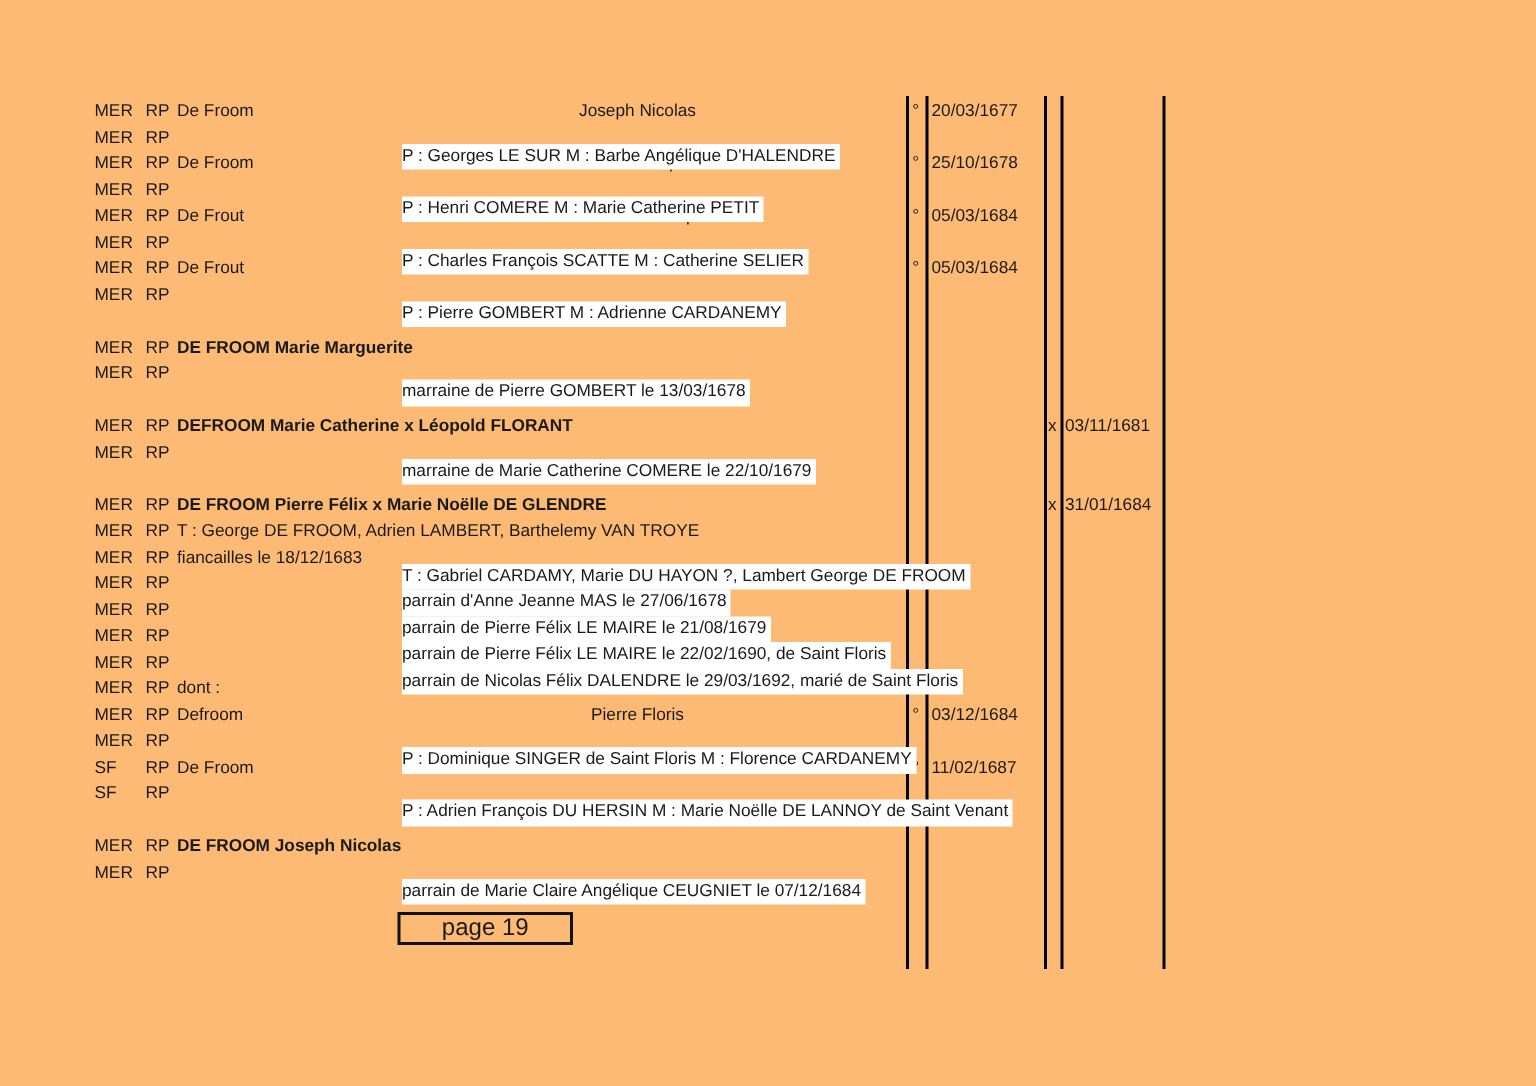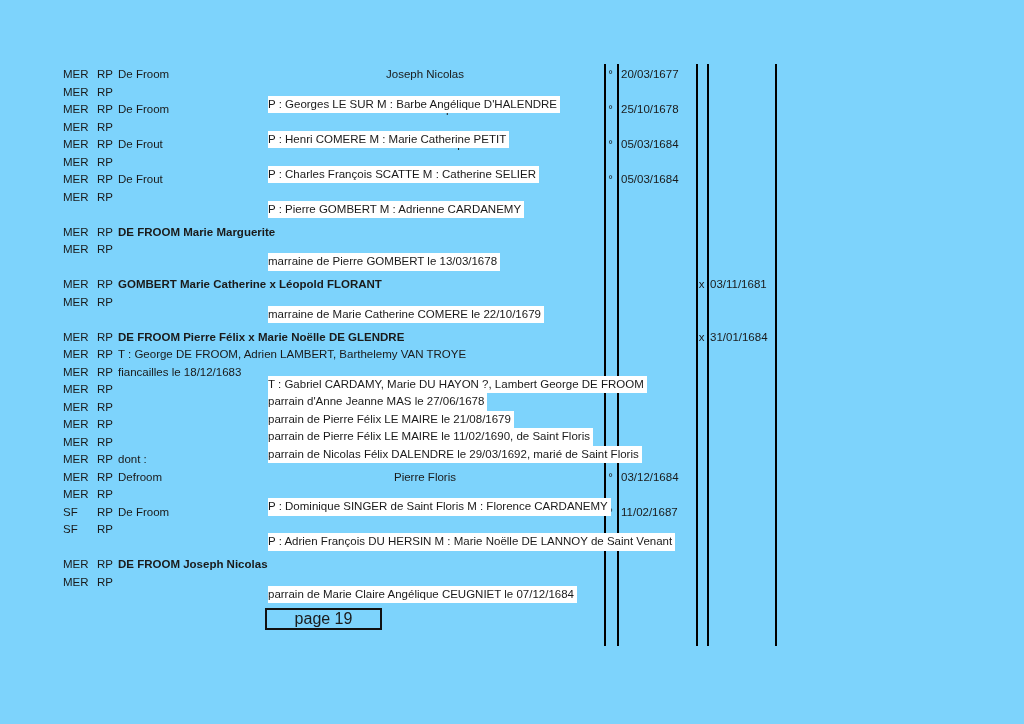--- a/index.html
+++ b/index.html
@@ -1,19 +1,19 @@
 <!DOCTYPE html>
 <html><head>
 <meta charset="utf-8">
 <style>
   html,body{margin:0;padding:0;background:#fff;}
   #page{
     position:relative;
     width:1024px;height:724px;
-    background:#7dd3fc;
+    background:#fdba74;
     font-family:"Liberation Sans", sans-serif;
     color:#1a1a1a;
     overflow:hidden;
   }
   .row{
     position:absolute;
     left:0;width:1024px;height:18px;
     font-size:11.5px;line-height:17.5px;
     white-space:nowrap;
   }
@@ -103,21 +103,21 @@
         <span class="label bold">DE FROOM Marie Marguerite</span>
       </div>
       <div class="row" style="top: 241px;">
         <span class="loc">MER</span>
         <span class="rp">RP</span>
         <span class="detail">marraine de Pierre GOMBERT le 13/03/1678</span>
       </div>
       <div class="row" style="top: 276px;">
         <span class="loc">MER</span>
         <span class="rp">RP</span>
-        <span class="label bold">GOMBERT Marie Catherine x Léopold FLORANT</span>
+        <span class="label bold">DEFROOM Marie Catherine x Léopold FLORANT</span>
         <span class="xsym">x</span>
         <span class="mdate">03/11/1681</span>
       </div>
       <div class="row" style="top: 293.5px;">
         <span class="loc">MER</span>
         <span class="rp">RP</span>
         <span class="detail">marraine de Marie Catherine COMERE le 22/10/1679</span>
       </div>
       <div class="row" style="top: 328.5px;">
         <span class="loc">MER</span>
@@ -143,21 +143,21 @@
         <span class="detail">parrain d'Anne Jeanne MAS le 27/06/1678</span>
       </div>
       <div class="row" style="top: 398.5px;">
         <span class="loc">MER</span>
         <span class="rp">RP</span>
         <span class="detail">parrain de Pierre Félix LE MAIRE le 21/08/1679</span>
       </div>
       <div class="row" style="top: 416px;">
         <span class="loc">MER</span>
         <span class="rp">RP</span>
-        <span class="detail">parrain de Pierre Félix LE MAIRE le 11/02/1690, de Saint Floris</span>
+        <span class="detail">parrain de Pierre Félix LE MAIRE le 22/02/1690, de Saint Floris</span>
       </div>
       <div class="row" style="top: 433.5px;">
         <span class="loc">MER</span>
         <span class="rp">RP</span>
         <span class="detail">parrain de Nicolas Félix DALENDRE le 29/03/1692, marié de Saint Floris</span>
       </div>
       <div class="row" style="top: 451px;">
         <span class="loc">MER</span>
         <span class="rp">RP</span>
         <span class="label">dont :</span>

